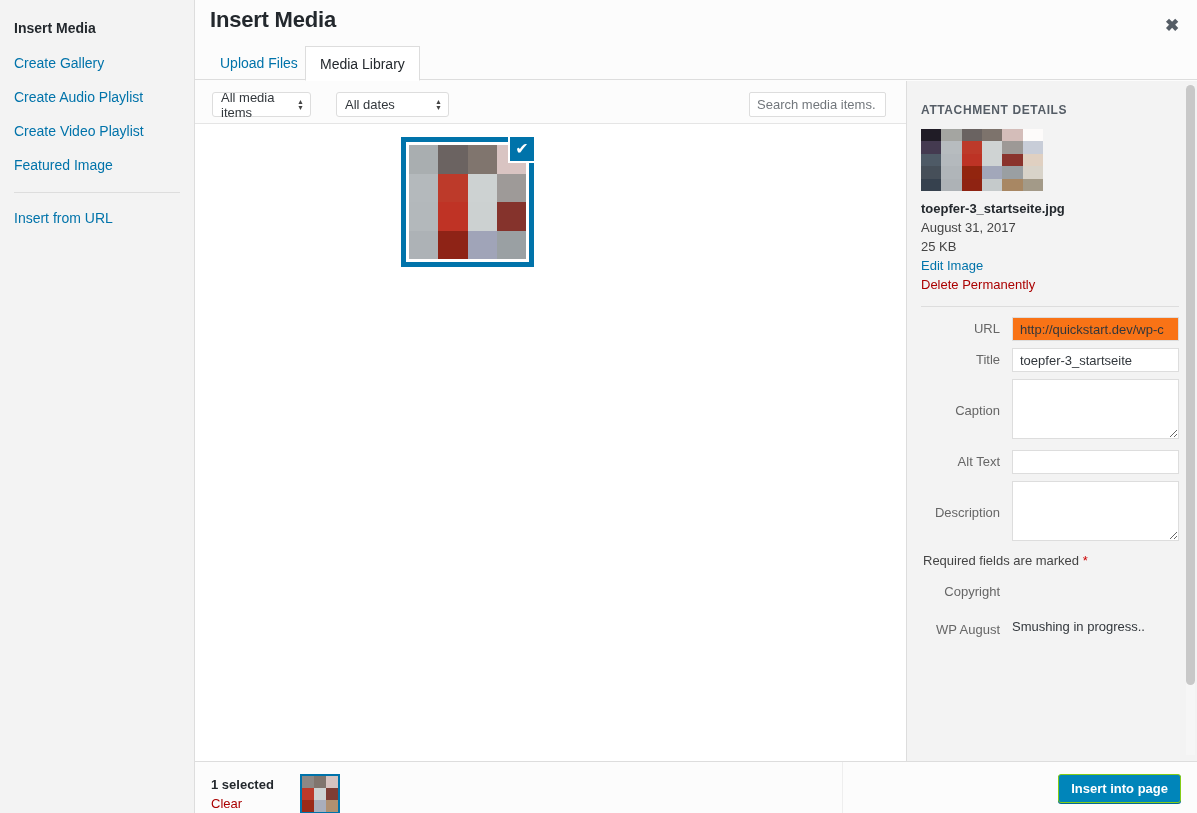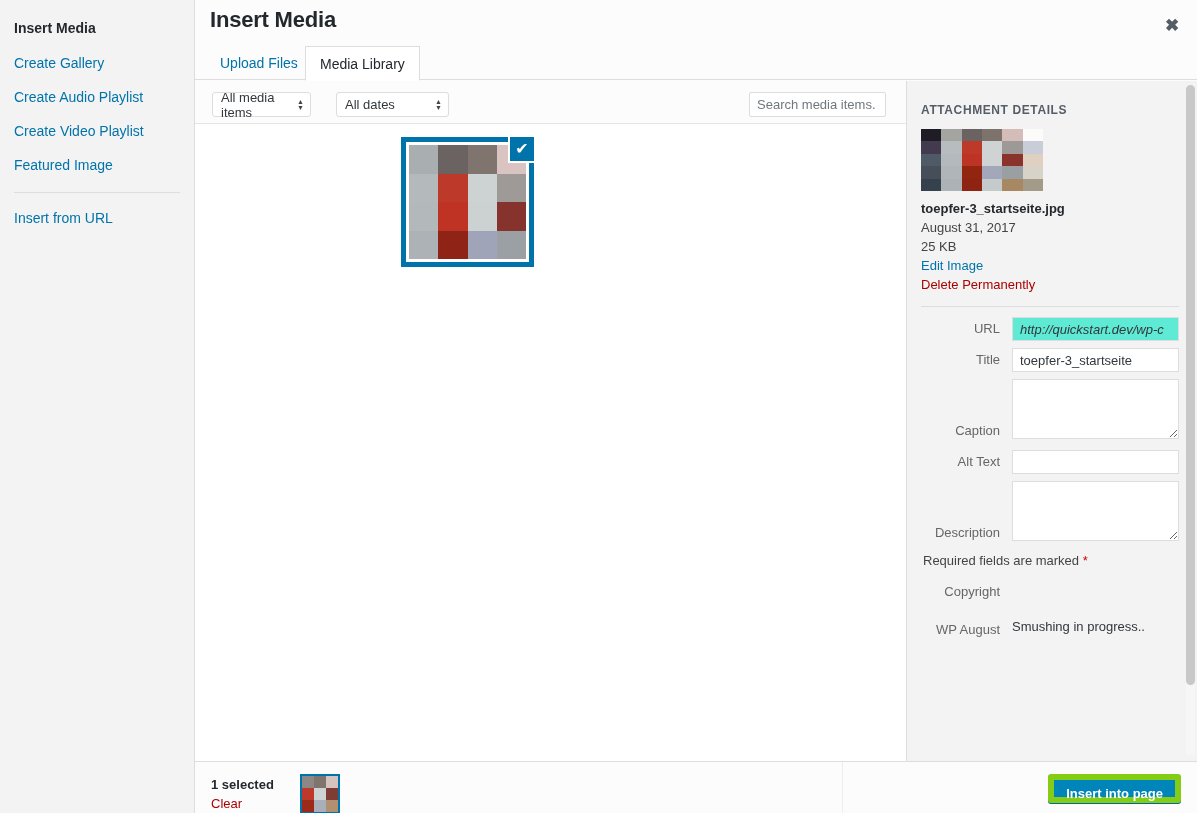--- a/index.html
+++ b/index.html
@@ -145,34 +145,34 @@
   }
   .det-thumb { width: 122px; height: 62px; display:grid;
     grid-template-columns: repeat(6, 1fr); grid-template-rows: repeat(5, 1fr);
     margin-bottom: 8px; }
   .det-filename { font-size: 13px; font-weight: bold; color: #23282d; line-height: 19px; }
   .det-line { font-size: 13px; color: #444; line-height: 19px; }
   .det-link { font-size: 13px; color: #0073aa; line-height: 19px; cursor:pointer; display:block; }
   .det-del { font-size: 13px; color: #a00; line-height: 19px; cursor:pointer; display:block; }
   .det-rule { height:1px; background:#ddd; margin: 12px 0 10px 0; }
 
-  .frow { display:flex; align-items:flex-end; margin-bottom: 7px; }
+  .frow { display:flex; align-items:center; margin-bottom: 7px; }
   .flabel {
     width: 91px; text-align: right; padding-right: 12px;
     font-size: 13px; color: #666; line-height: 24px;
   }
   .fctl { flex: 1; }
   .inp {
     width: 100%; height: 24px;
     border: 1px solid #ddd; background:#fff; border-radius: 0;
     font-size: 13px; color: #32373c; padding: 0 7px;
     font-family: "Liberation Sans", sans-serif;
     outline:none;
   }
-  .inp.readonly { background: #5eead4; color: #32373c; font-style: italic; }
+  .inp.readonly { background: #f97316; color: #32373c; }
   .ta {
     width: 100%; border: 1px solid #ddd; background:#fff;
     font-size: 13px; color: #32373c; padding: 4px 6px;
     font-family: "Liberation Sans", sans-serif; resize: vertical; outline:none;
   }
   .ta.caption { height: 60px; }
   .ta.desc { height: 60px; }
 
   .reqline { font-size: 13px; color: #444; margin: 8px 0 12px 2px; }
   .reqline .star { color: #c00; }
@@ -212,21 +212,21 @@
     font-size: 13px; color: #a00; cursor:pointer;text-align:right;
   }
   .bb-thumb {
     position: absolute; left: 105px; top: 12px;
     width: 40px; height: 40px;
     border: 2px solid #0073aa;
     display:grid; grid-template-columns: repeat(3,1fr); grid-template-rows: repeat(3,1fr);
   }
   .insert-btn {
     position: absolute; right: 16px; top: 12px;
-    background: #0085ba; border: 6px solid #84cc16;
+    background: #0085ba; border: 1px solid #84cc16;
     border-radius: 3px; color: #fff;
     font-size: 13px; font-weight: bold;
     padding: 0 12px; height: 29px; line-height: 27px;
     cursor: pointer;
     font-family: "Liberation Sans", sans-serif;
     box-shadow: 0 1px 0 #006799;
   }
 </style>
 </head>
 <body>

